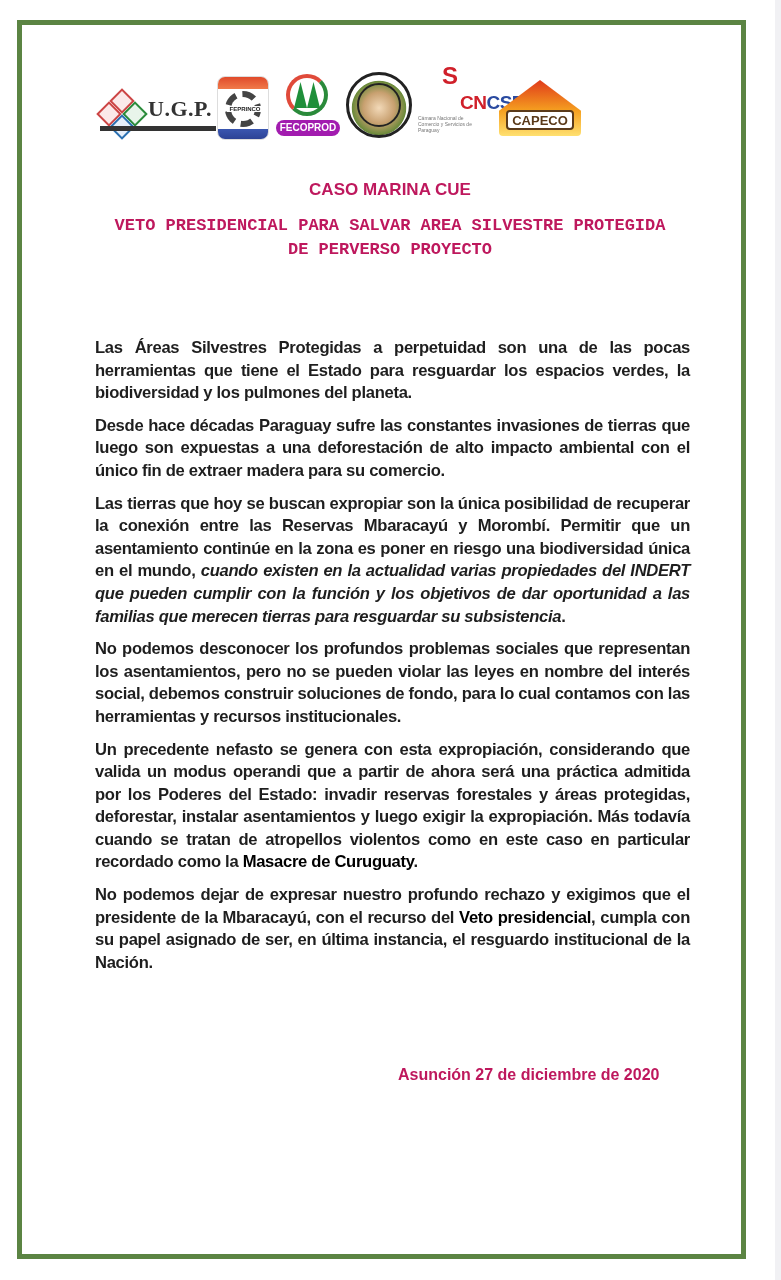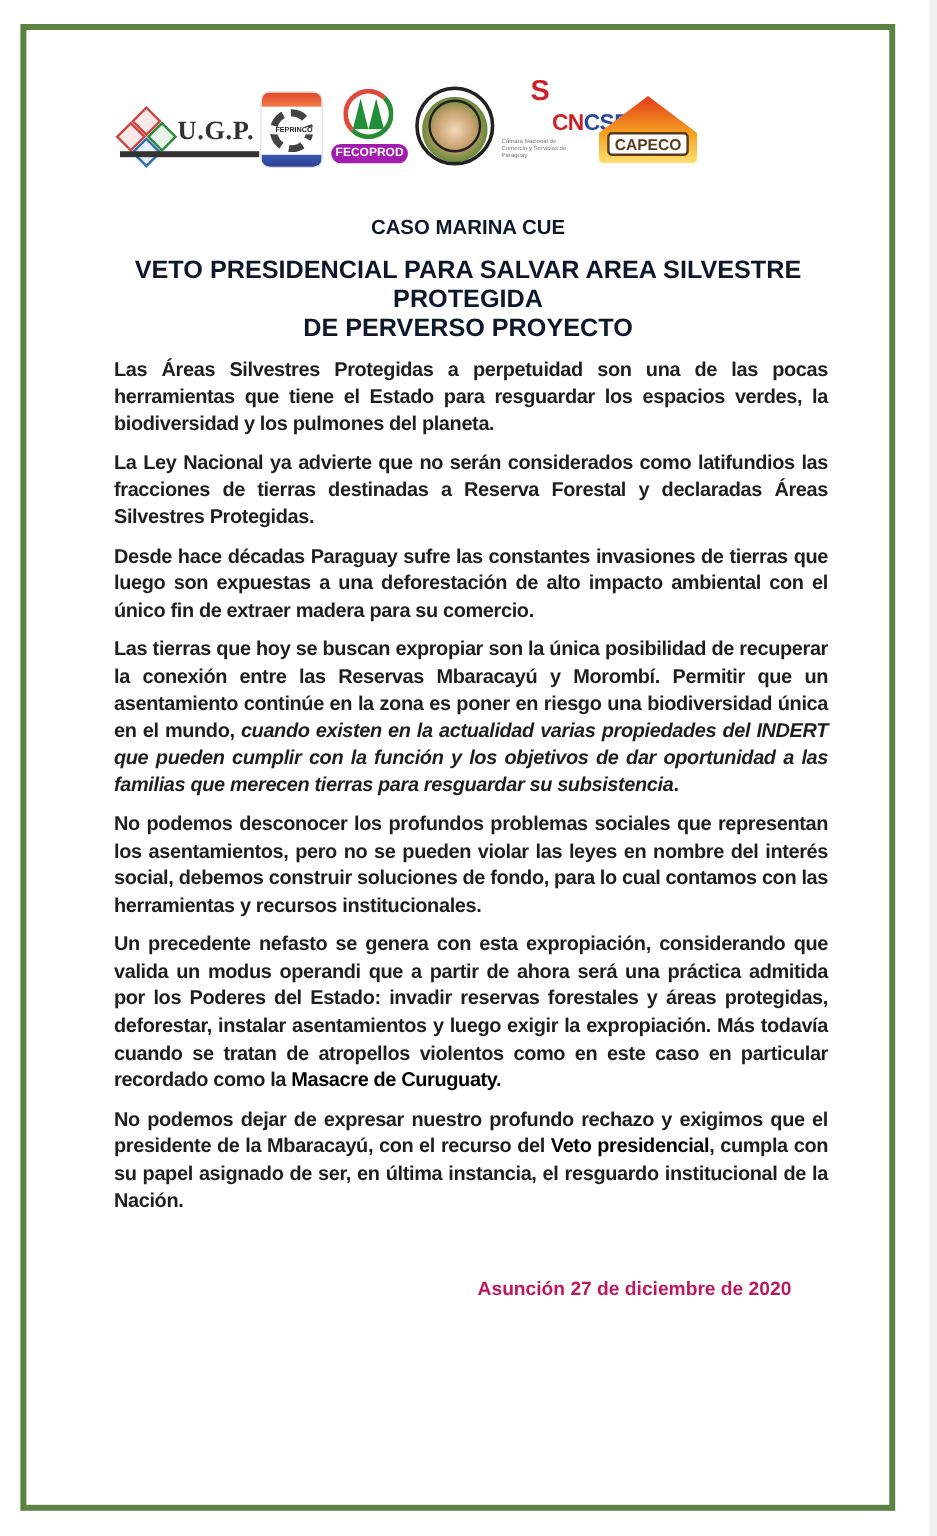--- a/index.html
+++ b/index.html
@@ -53,25 +53,25 @@
   .capeco .roof { position: absolute; left: 0; top: 0; width: 82px; height: 56px; background: linear-gradient(#e03a1a, #f5a020 55%, #ffe070); clip-path: polygon(50% 0, 100% 55%, 100% 100%, 0 100%, 0 55%); border-radius: 4px; }
   .capeco .lbl { position: absolute; left: 7px; top: 30px; width: 68px; height: 20px; background: #fff; border: 2px solid #5a3a1a; border-radius: 4px; font-size: 13px; font-weight: bold; color: #5a3a1a; text-align: center; line-height: 17px; }
 
   
   .cap { left: 495px; top: 6px; width: 80px; height: 68px; }
   .cap .title { position: absolute; left: 18px; top: 0; font-size: 15px; font-weight: bold; color: #c03030; letter-spacing: 1px; }
   .cap .field { position: absolute; left: 0; top: 16px; width: 78px; height: 50px; background: linear-gradient(#3a8a30, #9ad64a); border: 1px solid #4a7a2a; }
   .cap .tractor { position: absolute; left: 42px; top: 4px; width: 30px; height: 20px; background: #1a4a1a; border-radius: 4px 4px 10px 10px; }
   .cap .ctext { position: absolute; left: 2px; top: 30px; width: 74px; font-size: 5px; font-weight: bold; text-align: center; color: #1a2a1a; line-height: 7px; }
 
-  .heading { position: absolute; left: 60px; width: 660px; text-align: center; font-weight: bold; color: #0f172a; font-family: "Liberation Sans", sans-serif; }
+  .heading { position: absolute; left: 60px; width: 660px; text-align: center; font-weight: bold; color: #be185d; font-family: "Liberation Sans", sans-serif; }
   .h1 { top: 180px; font-size: 17px; }
-  .h2 { top: 214px; font-size: 21px; line-height: 24px; }
+  .h2 { top: 214px; font-size: 17px; line-height: 24px; font-family: Liberation Mono, monospace; }
 
-  .body-text { position: absolute; left: 95px; width: 595px; font-size: 16.6px; line-height: 22.6px; text-align: justify; font-weight: bold; color: #1e1e1e; font-family: "Liberation Sans Narrow", "Liberation Sans", sans-serif; letter-spacing: -0.3px; }
+  .body-text { position: absolute; left: 95px; width: 595px; font-size: 16.6px; line-height: 22.6px; text-align: justify; font-weight: bold; color: #1e1e1e; font-family: "Liberation Sans Narrow", "Liberation Sans", sans-serif; letter-spacing: -0.3px; margin-top: 40px; }
   .body-text p { margin-bottom: 10px; }
   .body-text em { font-style: italic; }
   .body-text strong { font-weight: 700; color: #000; }
 
   .date { position: absolute; left: 398px; top: 1066px; font-size: 16px; font-weight: bold; color: #be185d; }
 </style>
 </head>
 <body>
 
 <div class="right-strip"></div>
@@ -123,21 +123,20 @@
 </div>
 
 <div class="heading h1">CASO MARINA CUE</div>
 <div class="heading h2">
   <div>VETO PRESIDENCIAL PARA SALVAR AREA SILVESTRE  PROTEGIDA</div>
   <div>DE PERVERSO PROYECTO</div>
 </div>
 
 <div class="body-text" style="top:297px;">
   <p>Las Áreas Silvestres Protegidas a perpetuidad son una de las pocas herramientas que tiene el Estado para resguardar los espacios verdes, la biodiversidad y los pulmones del planeta.</p>
-  <p>La Ley Nacional ya advierte que no serán considerados como latifundios las fracciones de tierras destinadas a Reserva Forestal y declaradas Áreas Silvestres Protegidas.</p>
   <p>Desde hace décadas Paraguay sufre las constantes invasiones de tierras que luego son expuestas a una deforestación de alto impacto ambiental con el único fin de extraer madera para su comercio.</p>
   <p><span>Las tierras que hoy se buscan expropiar son la única posibilidad de recuperar la conexión entre las Reservas Mbaracayú y Morombí. Permitir que un asentamiento continúe en la zona es poner en riesgo una biodiversidad única en el mundo, </span><em>cuando existen en la actualidad varias propiedades del INDERT que pueden cumplir con la función y los objetivos de dar oportunidad a las familias que merecen tierras para resguardar su subsistencia</em><span>.</span></p>
   <p>No podemos desconocer los profundos problemas sociales que representan los asentamientos, pero no se pueden violar las leyes en nombre del interés social, debemos construir soluciones de fondo, para lo cual contamos con las herramientas y recursos institucionales.</p>
   <p><span>Un precedente nefasto se genera con esta expropiación, considerando que valida un modus operandi que a partir de ahora será una práctica admitida por los Poderes del Estado: invadir reservas forestales y áreas protegidas, deforestar, instalar asentamientos y luego exigir la expropiación. Más todavía cuando se tratan de atropellos violentos como en este caso en particular recordado como la </span><strong>Masacre de Curuguaty</strong><span>.</span></p>
   <p><span>No podemos dejar de expresar nuestro profundo rechazo y exigimos que el presidente de la Mbaracayú, con el recurso del </span><strong>Veto presidencial</strong><span>, cumpla con su papel asignado de ser, en última instancia, el resguardo institucional de la Nación.</span></p>
 </div>
 
 <div class="date">Asunción 27 de diciembre de 2020</div>
 
 </body></html>

